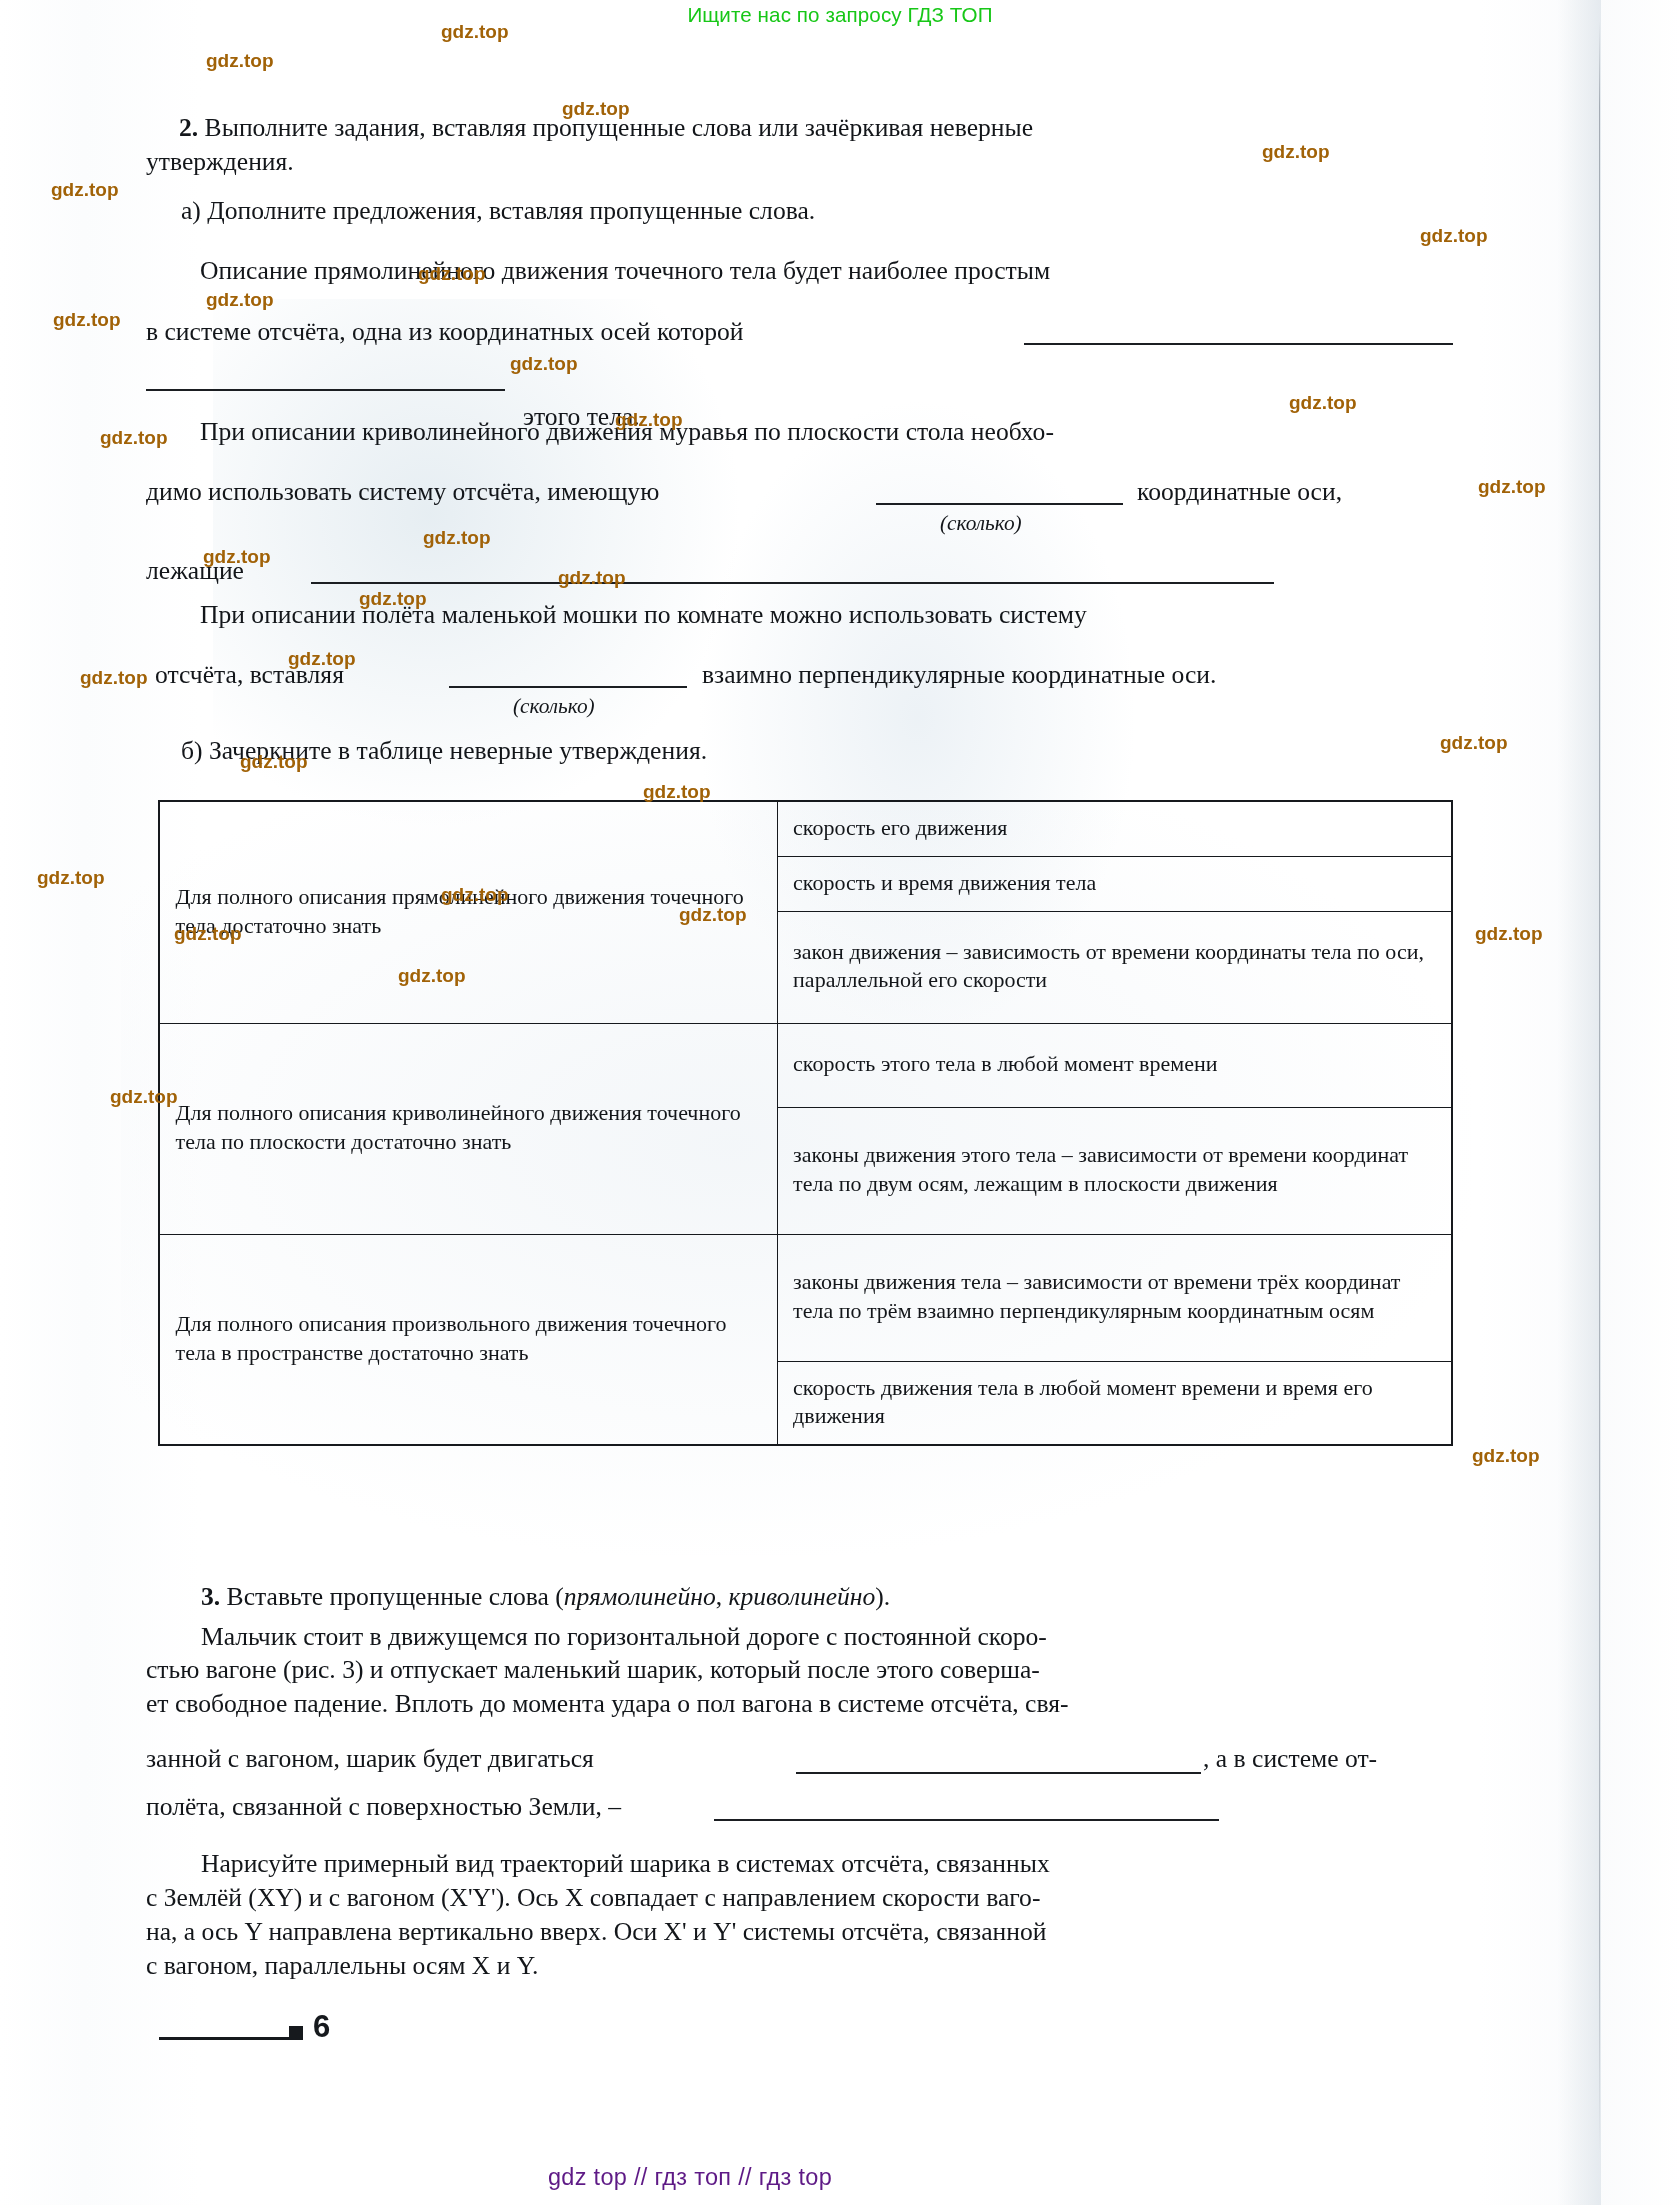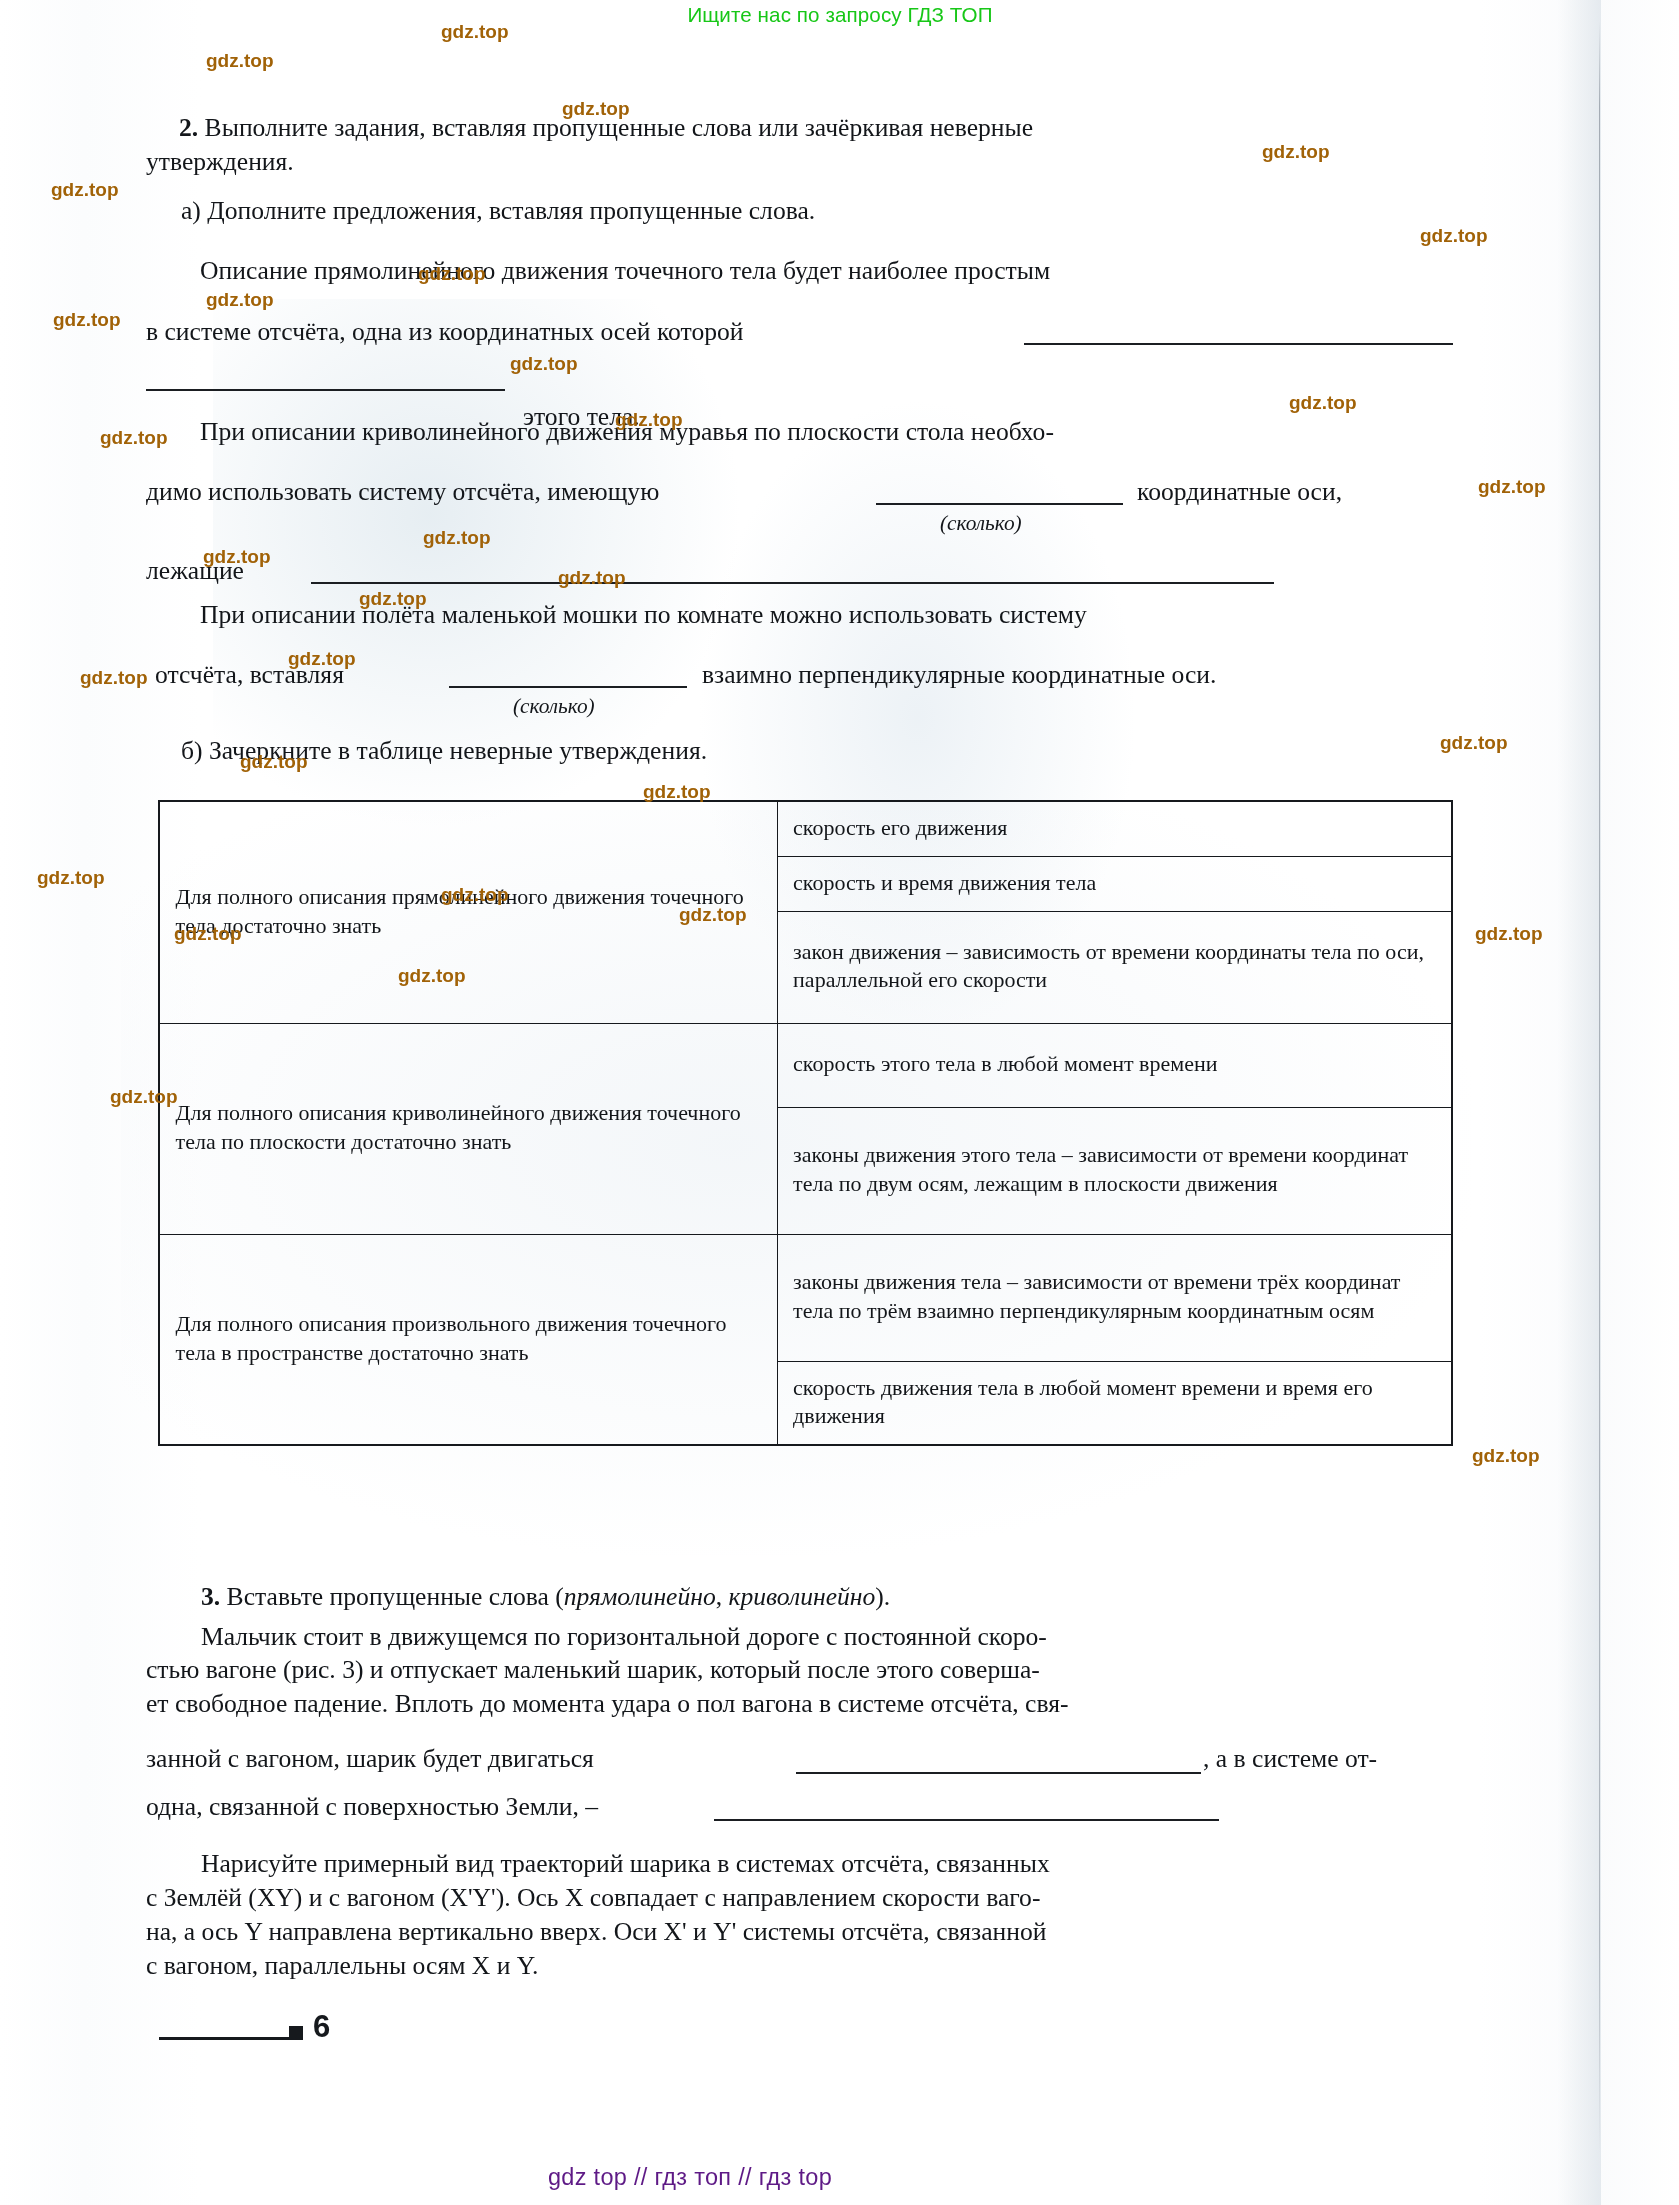--- a/index.html
+++ b/index.html
@@ -254,21 +254,21 @@
   </div>
 
   <div class="line" style="left:201px; top:1623px;">Мальчик стоит в движущемся по горизонтальной дороге с постоянной скоро-</div>
   <div class="line" style="left:146px; top:1656px;">стью вагоне (рис. 3) и отпускает маленький шарик, который после этого соверша-</div>
   <div class="line" style="left:146px; top:1690px;">ет свободное падение. Вплоть до момента удара о пол вагона в системе отсчёта, свя-</div>
 
   <div class="line" style="left:146px; top:1745px;">занной с вагоном, шарик будет двигаться</div>
   <div class="rule" style="left:796px; top:1772px; width:405px;"></div>
   <div class="line" style="left:1203px; top:1745px;">, а в системе от-</div>
 
-  <div class="line" style="left:146px; top:1793px;">одна, связанной с поверхностью Земли, –</div>
+  <div class="line" style="left:146px; top:1793px;">полёта, связанной с поверхностью Земли, –</div>
   <div class="rule" style="left:714px; top:1819px; width:505px;"></div>
 
   <div class="line" style="left:201px; top:1850px;">Нарисуйте примерный вид траекторий шарика в системах отсчёта, связанных</div>
   <div class="line" style="left:146px; top:1884px;">с Землёй (XY) и с вагоном (X'Y'). Ось X совпадает с направлением скорости ваго-</div>
   <div class="line" style="left:146px; top:1918px;">на, а ось Y направлена вертикально вверх. Оси X' и Y' системы отсчёта, связанной</div>
   <div class="line" style="left:146px; top:1952px;">с вагоном, параллельны осям X и Y.</div>
 
   <div id="pagenum-rule"></div>
   <div id="pagenum-sq"></div>
   <div id="pagenum">6</div>

